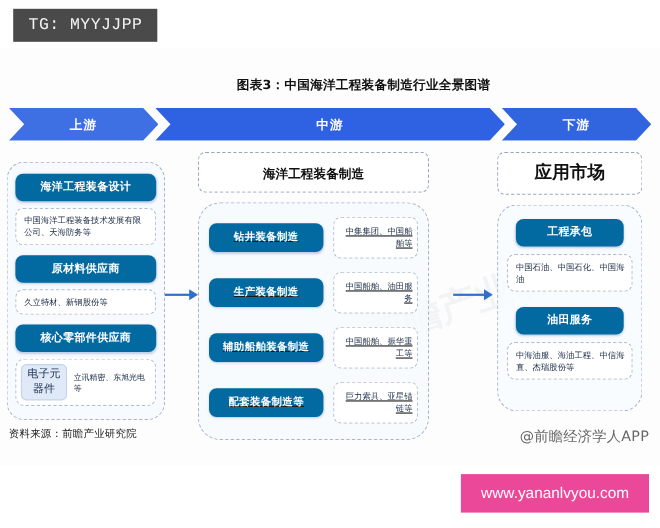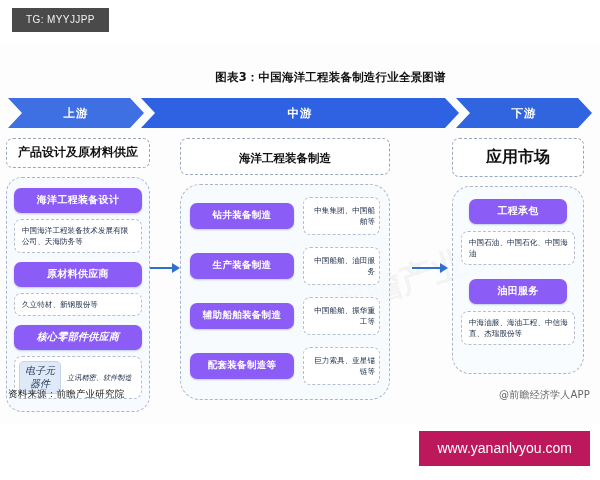--- a/index.html
+++ b/index.html
@@ -17,33 +17,33 @@
     color: #1a1a1a;
   }
 
   
   .tg-badge {
     position: absolute;
     left: 12px;
     top: 8px;
     background: #4a4a4a;
     color: #f2f2f2;
-    font-size: 10px;
+    font-size: 15px;
     letter-spacing: 0.4px;
     padding: 6px 14px 7px 14px;
     z-index: 40;
-    font-family: Liberation Sans, sans-serif;
+    font-family: Liberation Mono, monospace;
   }
 
   
   .url-badge {
     position: absolute;
     right: 10px;
     bottom: 14px;
-    background: #be185d;
+    background: #ec4899;
     color: #ffffff;
     font-size: 14px;
     padding: 9px 18px 10px 18px;
     z-index: 40;
     font-family: "Liberation Sans", sans-serif;
   }
 
   
   .canvas {
     position: absolute;
@@ -116,26 +116,26 @@
   .col-head.mid  { font-size: 11.5px; padding: 12px 6px 9px 6px; }
   .col-head.down { font-size: 16px; padding: 8px 6px 9px 6px; }
 
   .col-body {
     margin-top: 9px;
     border: 1px dashed #a9b6c9;
     border-radius: 16px;
     background: rgba(244,248,253,0.72);
     padding: 10px 7px 12px 7px;
   }
-  .col-body.mid  { border-radius: 20px; padding: 12px 9px 14px 9px; background: rgba(246,250,254,0.8); }
+  .col-body.mid  { border-radius: 20px; padding: 12px 9px 14px 9px; background: rgba(246,250,254,0.8); text-decoration: underline; }
   .col-body.down { border-radius: 18px; padding: 12px 8px 16px 8px; background: rgba(248,251,254,0.8); }
 
   
   .pill {
-    background: #8b5cf6;
+    background: #0369a1;
     color: #ffffff;
     border-radius: 7px;
     text-align: center;
     font-size: 10px;
     font-weight: bold;
     padding: 5px 4px 6px 4px;
     letter-spacing: 0.3px;
     box-shadow: 0 1px 2px rgba(40,90,170,0.28);
   }
   .pill.wide { font-size: 9.5px; }
@@ -147,21 +147,21 @@
     border-radius: 7px;
     background: #ffffff;
     font-size: 7.6px;
     color: #20304a;
     line-height: 1.45;
     padding: 5px 6px 5px 7px;
     text-align: left;
   }
 
   .group { margin-bottom: 9px; }
-  .group:last-child { margin-bottom: 0; font-style: italic; }
+  .group:last-child { margin-bottom: 0; }
 
   
   .subtable {
     margin-top: 6px;
     border: 1px dashed #b2bfd2;
     border-radius: 8px;
     background: #ffffff;
     padding: 4px 4px 4px 4px;
   }
   .subrow {
@@ -252,21 +252,21 @@
     left: 8px;
     top: 344px;
     font-size: 9.5px;
     color: #222;
     letter-spacing: 0.2px;
   }
   .watermark-app {
     position: absolute;
     right: 10px;
     top: 344px;
-    font-size: 10px;
+    font-size: 13px;
     color: #666;
     letter-spacing: 0.2px;
   }
   .bg-watermark {
     position: absolute;
     left: 330px;
     top: 200px;
     font-size: 34px;
     color: rgba(150,160,175,0.10);
     transform: rotate(-18deg);
@@ -286,39 +286,38 @@
 
   <div class="chart-title">图表3：中国海洋工程装备制造行业全景图谱</div>
 
   <div class="chevron-band">
     <div class="chev c1">上游</div>
     <div class="chev c2">中游</div>
     <div class="chev c3">下游</div>
   </div>
 
   <div class="col col-up">
-    <div class="col-head">产品设计及原材料供应</div>
     <div class="col-body">
 
       <div class="group">
         <div class="pill">海洋工程装备设计</div>
         <div class="desc">中国海洋工程装备技术发展有限公司、天海防务等</div>
       </div>
 
       <div class="group">
         <div class="pill">原材料供应商</div>
         <div class="desc">久立特材、新钢股份等</div>
       </div>
 
       <div class="group">
         <div class="pill">核心零部件供应商</div>
         <div class="subtable">
           <div class="subrow">
             <div class="subkey">电子元器件</div>
-            <div class="subval">立讯精密、软件制造</div>
+            <div class="subval">立讯精密、东旭光电等</div>
           </div>
         </div>
       </div>
 
     </div>
   </div>
 
   <div class="arrow a1">
     <div class="shaft"></div>
     <div class="head"></div>

